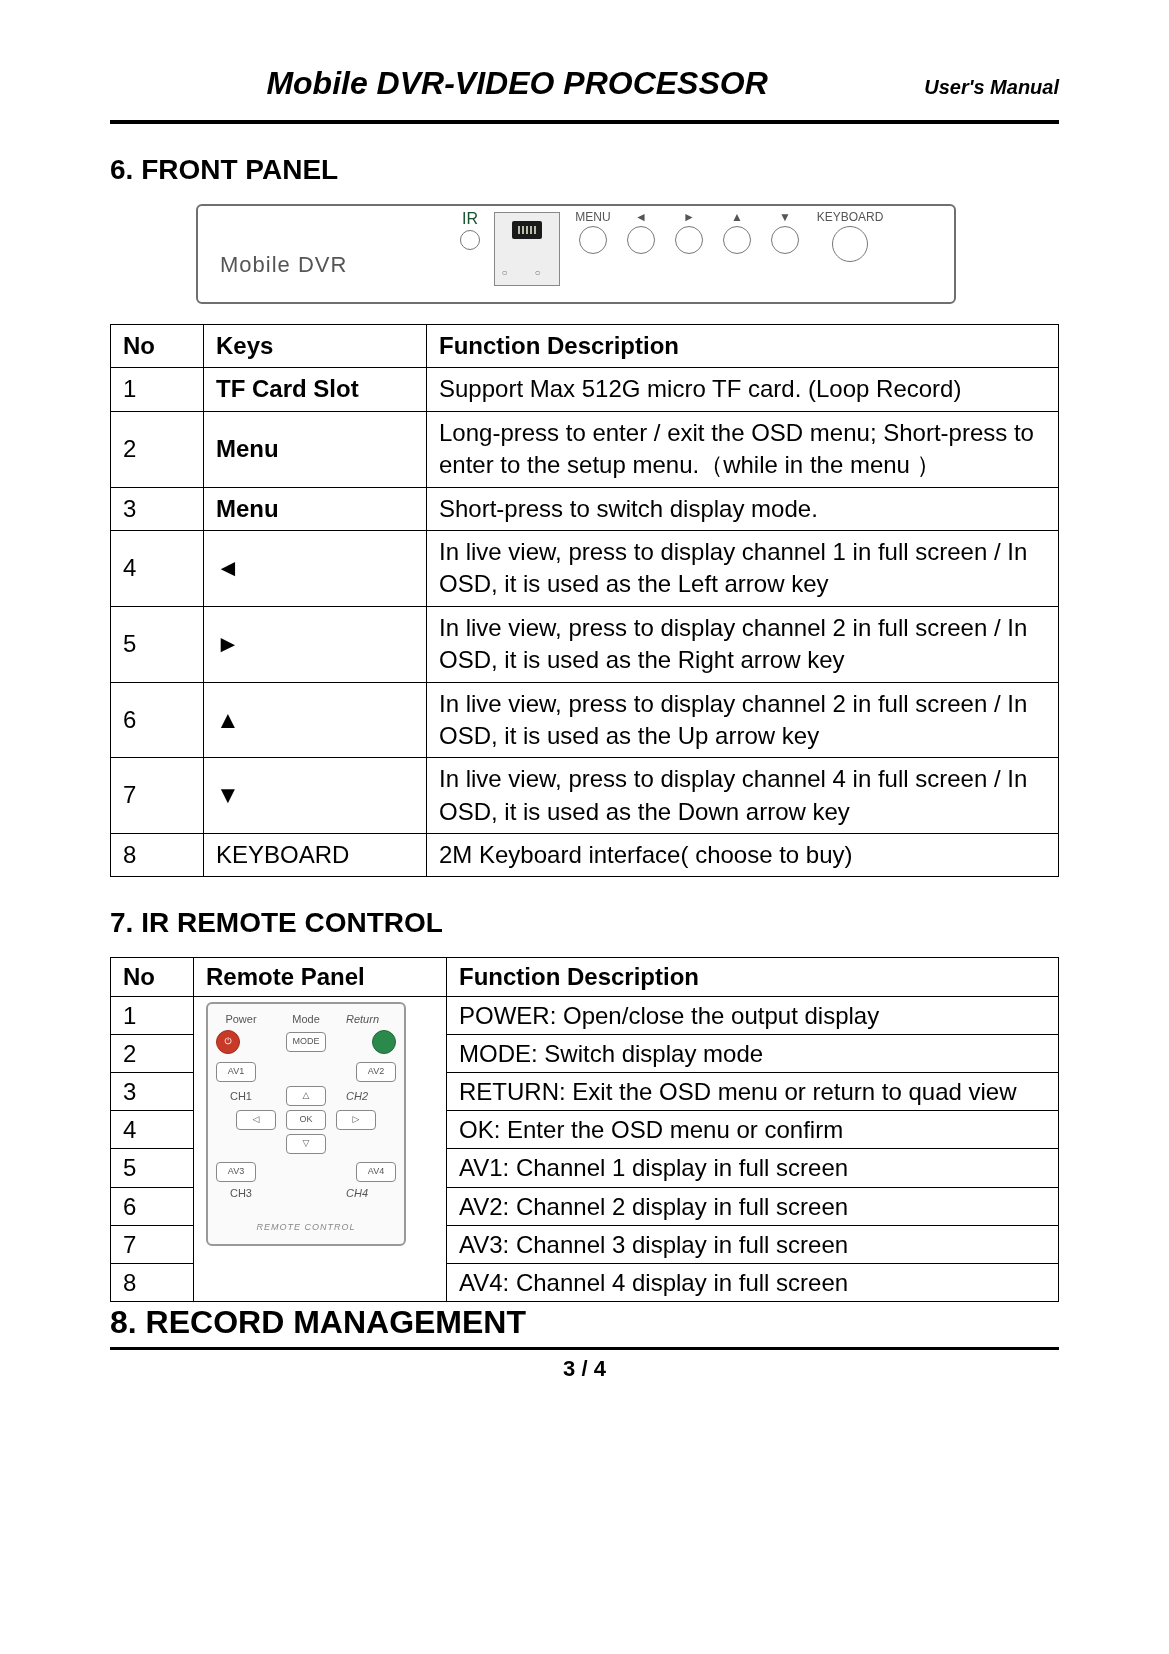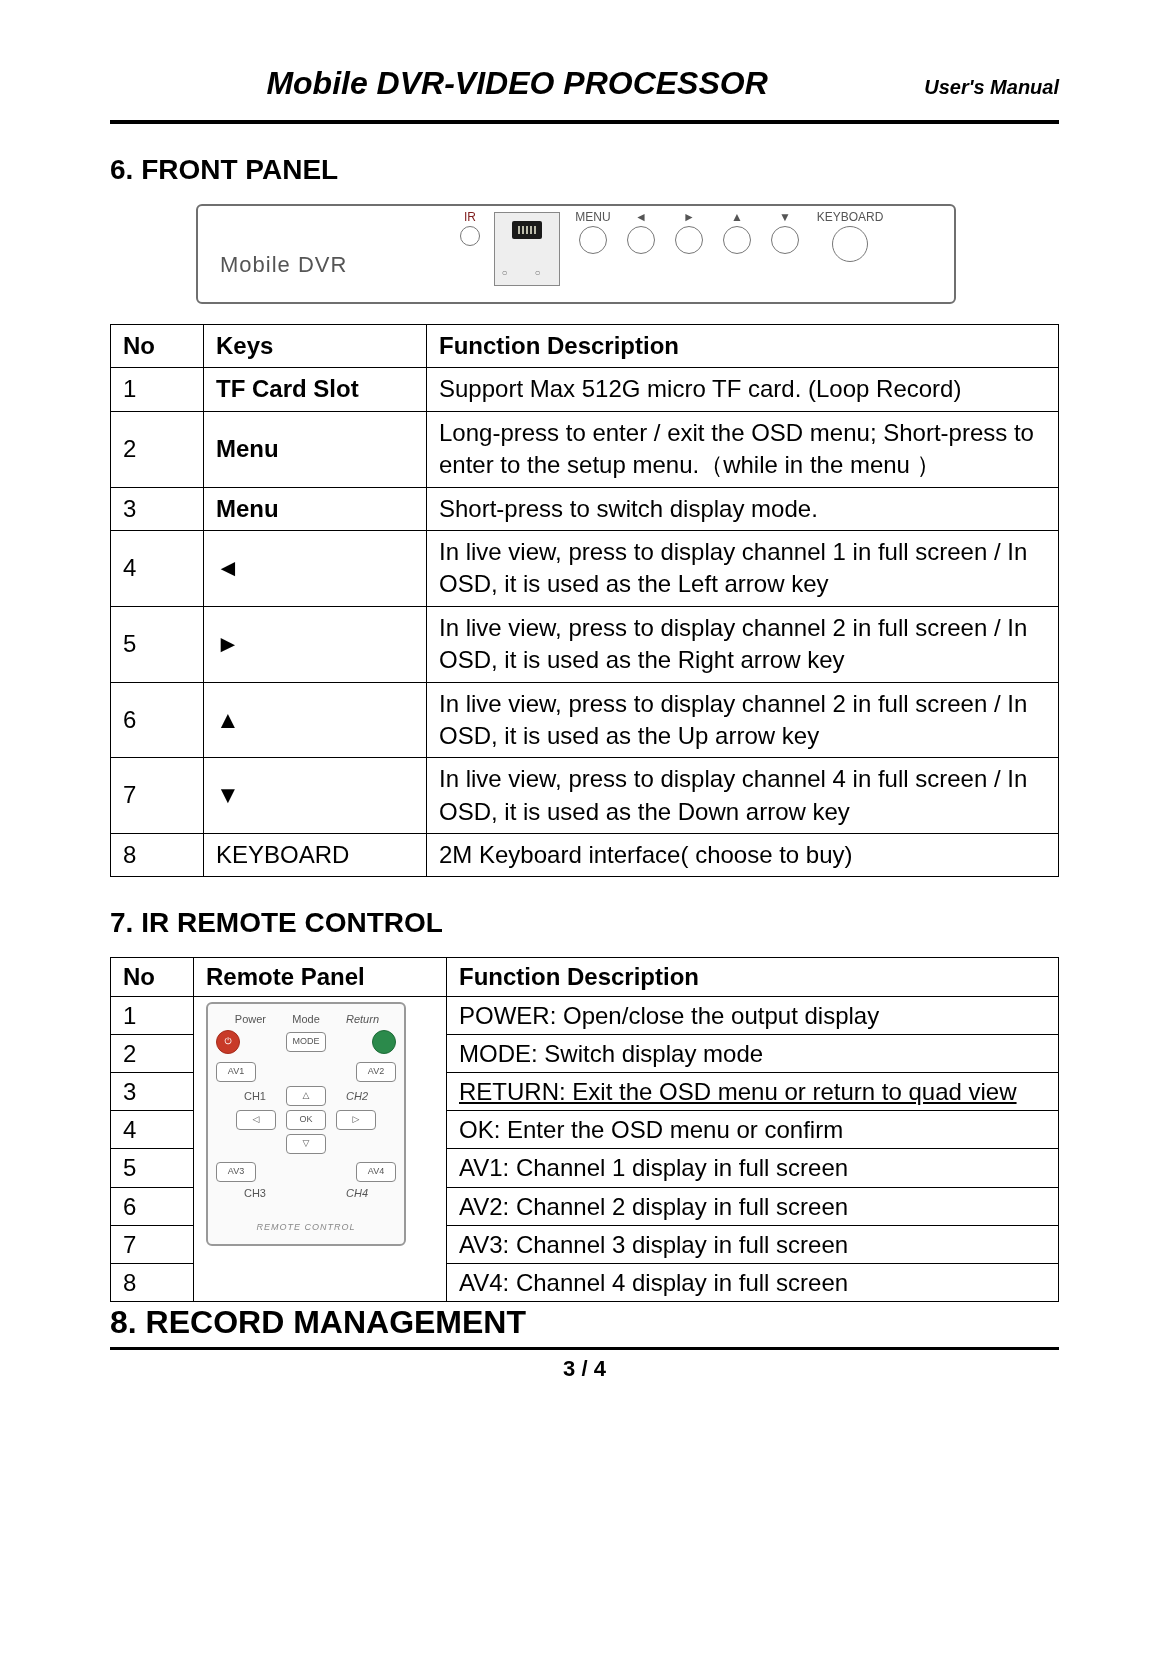--- a/index.html
+++ b/index.html
@@ -72,22 +72,22 @@
     top: 46px;
     font-size: 22px;
     color: #555;
     letter-spacing: 1px;
   }
   .ir-block {
     position: absolute;
     left: 258px;
     top: 4px;
     text-align: center;
-    font-size: 12px;
-    color: #7f1d1d;
+    font-size: 16px;
+    color: #14532d;
     width: 28px;
   }
   .ir-block .circ {
     width: 18px; height: 18px; border: 1.5px solid #777; border-radius: 50%;
     margin: 2px auto 0 auto;
   }
   .card-block {
     position: absolute;
     left: 296px;
     top: 6px;
@@ -155,21 +155,21 @@
   }
   table.ir th, table.ir td {
     border: 1.5px solid #000;
     padding: 3px 10px 3px 12px;
     text-align: left;
     vertical-align: middle;
     line-height: 1.3;
   }
   table.ir .col-no { width: 60px; }
   table.ir .col-remote { width: 230px; font-weight: bold; }
-  table.ir td.justify { text-align: justify; text-decoration: underline; }
+  table.ir td.justify { text-align: justify; }
 
   .footer-rule {
     border: none;
     border-top: 3px solid #000;
     margin: 0 0 6px 0;
   }
   .page-footer {
     text-align: center;
     font-weight: bold;
     font-size: 22px;
@@ -181,21 +181,21 @@
     border: 2px solid #999;
     border-radius: 6px;
     padding: 8px 8px 10px 8px;
     box-sizing: border-box;
     background: #fafafa;
     font-size: 11px;
     color: #555;
     margin: 2px 0;
   }
   .rc-row { display:flex; justify-content: space-between; align-items:center; margin-bottom:4px; }
-  .rc-lbl { width: 50px; text-align:right; }
+  .rc-lbl { width: 50px; text-align:center; }
   .rc-lbl.r { text-align:left;font-style:italic; }
   .rc-btn { border:1px solid #888; border-radius:4px; width:38px; height:18px; font-size:9px;
             display:flex; align-items:center; justify-content:center; background:#fff; }
   .rc-round { width:22px; height:22px; border-radius:50%; }
   .rc-red { background:#c83a28; border-color:#a52c1c; color:#fff; }
   .rc-green { background:#2b8a4b; border-color:#1e6b38; }
   .rc-center { justify-content:center; gap:10px; }
   .rc-footer { text-align:center; font-size:9px; letter-spacing:1px; color:#888; margin-top:22px; font-style:italic;}
 </style>
 </head>

